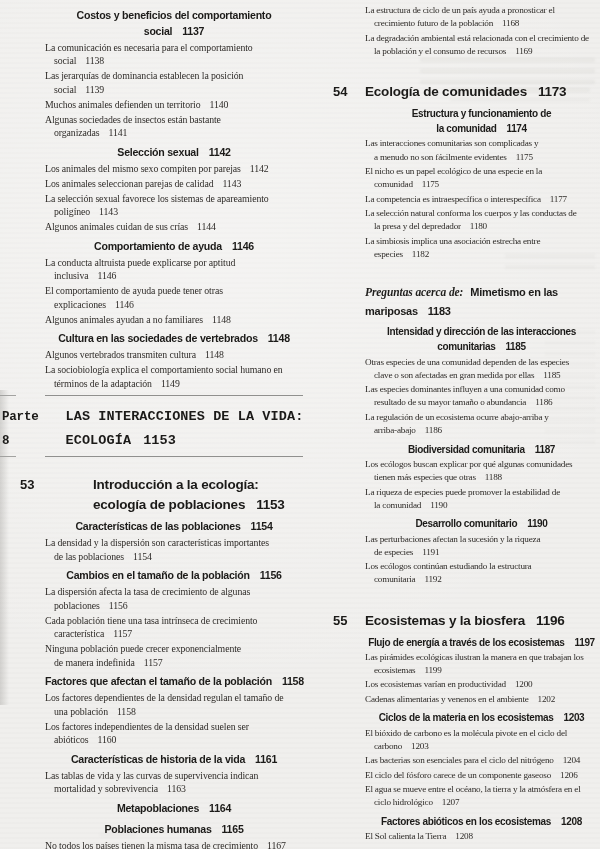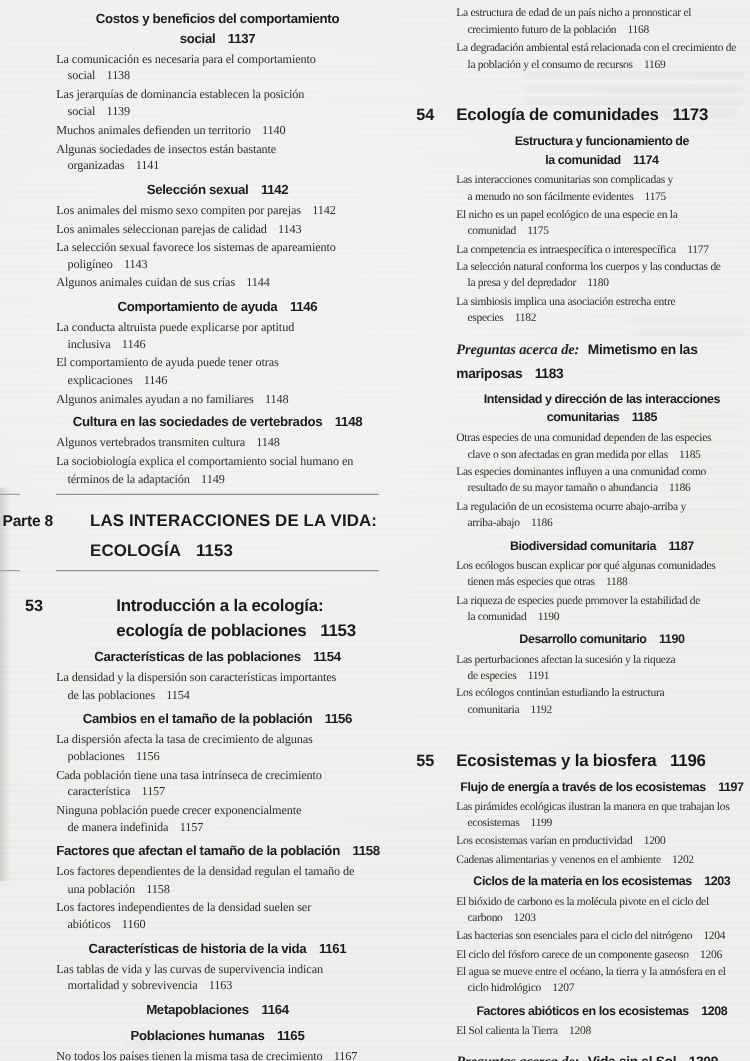--- a/index.html
+++ b/index.html
@@ -48,41 +48,41 @@
   .heading + .heading{margin-top:6px;}
 
   .rule{height:0;border-top:1px solid #90908e;margin-top:5px;position:relative;}
   .rule::before{
     content:"";position:absolute;left:-45px;top:-1px;width:16px;
     border-top:1px solid #a2a2a0;
   }
 
   .part{
     display:flex;margin-top:9px;
-    font-family:Liberation Sans, sans-serif;font-weight:bold;color:#1b1a18;gap:27px;
+    font-family:Liberation Mono, monospace;font-weight:bold;color:#1b1a18;gap:27px;
   }
   .part-label{width:43px;margin-left:-43px;font-size:12.5px;line-height:24px;letter-spacing:-0.2px;}
   .part-body{font-size:13.5px;line-height:24px;letter-spacing:0.1px;}
   .part-body .page{margin-left:12px;}
   .part + .rule{margin-top:3px;}
 
   .chapter{
     display:flex;margin-top:18px;
     font-family:"Liberation Sans",sans-serif;font-weight:bold;color:#1b1a18;
   }
   .rule + .chapter{margin-top:18px;gap:48px;}
   .col-right .chapter{margin-top:24px;}
   .ch-num{font-size:13px;line-height:20px;}
   .col-left .ch-num{width:25px;margin-left:-25px;}
   .col-right .ch-num{width:32px;margin-left:-32px;}
   .ch-body{font-size:13.5px;line-height:20px;letter-spacing:-0.2px;}
   .ch-body .page{margin-left:11px;}
   .chapter + .heading{margin-top:4px;}
 
-  .feature{margin-top:9px;line-height:17px;}
+  .feature{margin-top:21px;line-height:17px;}
   .feature-label{
     font-family:"Liberation Serif",serif;font-style:italic;font-weight:bold;
     font-size:11.5px;letter-spacing:-0.1px;color:#201f1d;margin-right:7px;
   }
   .feature-text{
     font-family:"Liberation Sans",sans-serif;font-weight:600;
     font-size:11px;letter-spacing:-0.25px;color:#1c1b19;
   }
   .feature .page{
     font-family:"Liberation Sans",sans-serif;font-weight:600;
@@ -222,21 +222,21 @@
     </div>
     <div class="heading">
       <div class="line"><span class="txt">Poblaciones humanas</span><span class="page">1165</span></div>
     </div>
     <div class="entry">
       <div class="line"><span class="txt">No todos los países tienen la misma tasa de crecimiento</span><span class="page">1167</span></div>
     </div>
   </div>
 <div class="col col-right">
     <div class="entry">
-      <div class="line"><span class="txt">La estructura de edad de un país nicho a pronosticar el</span></div>
+      <div class="line"><span class="txt">La estructura de ciclo de un país ayuda a pronosticar el</span></div>
       <div class="line cont"><span class="txt">crecimiento futuro de la población</span><span class="page">1168</span></div>
     </div>
     <div class="entry">
       <div class="line"><span class="txt">La degradación ambiental está relacionada con el crecimiento de</span></div>
       <div class="line cont"><span class="txt">la población y el consumo de recursos</span><span class="page">1169</span></div>
     </div>
     <div class="chapter">
       <div class="ch-num">54</div>
       <div class="ch-body">
         <div class="line"><span class="txt">Ecología de comunidades</span><span class="page">1173</span></div>

